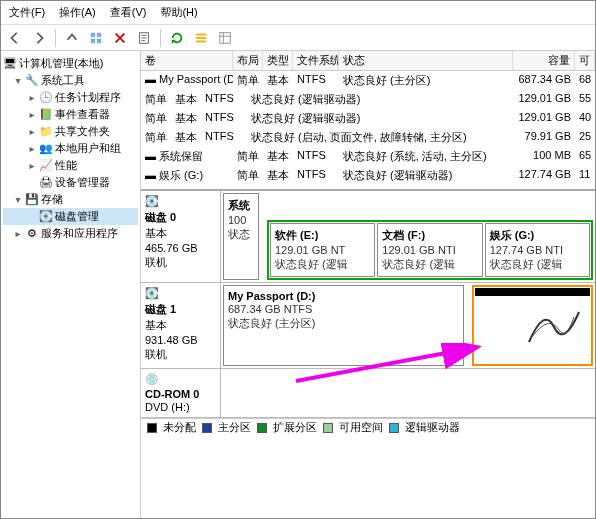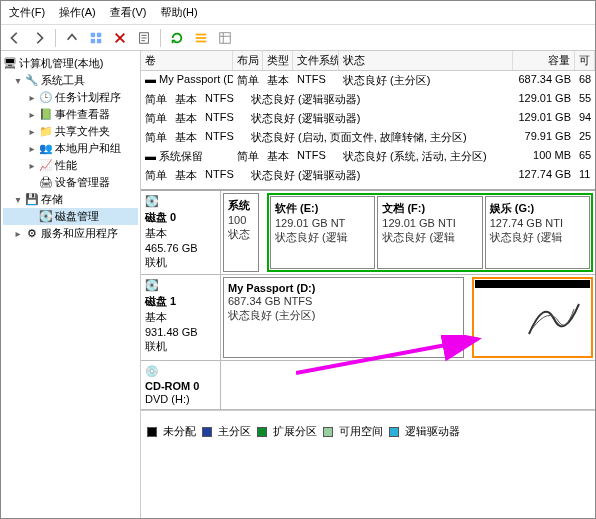--- a/index.html
+++ b/index.html
@@ -27,24 +27,24 @@
 .c-name { width: 92px; } .c-layout { width: 30px; } .c-type { width: 30px; } .c-fs { width: 46px; } .c-status { flex: 1; } .c-cap { width: 62px; text-align: right; } .c-free { width: 20px; }
 .disks { border-top: 2px solid #aaa; margin-top: 4px; flex: 1; overflow: hidden; display: flex; flex-direction: column; }
 .disk-row { display: flex; border-bottom: 1px solid #bbb; min-height: 64px; }
 .disk-label { width: 80px; border-right: 1px solid #bbb; padding: 4px; display: flex; flex-direction: column; gap: 1px; }
 .disk-title { font-weight: bold; }
 .disk-ico { width: 14px; height: 14px; }
 .disk-parts { flex: 1; display: flex; gap: 8px; padding: 2px; position: relative; }
 .part { border: 1px solid #888; padding: 4px; flex: 1; display: flex; flex-direction: column; gap: 1px; font-size: 10px; overflow: hidden; }
 .part-name { font-weight: bold; white-space: nowrap; }
 .part-sub { white-space: nowrap; color: #333; }
-.green-wrap { border: 2px solid #0a0; padding: 1px; display: flex; gap: 2px; flex: 3; }
+.green-wrap { border: 2px solid #0a0; padding: 1px; display: flex; gap: 2px; flex: 3; margin-top: 27px; }
 .orange-wrap { border: 2px solid #f80; padding: 1px; position: relative; flex: 1; }
 .arrow { position: absolute; pointer-events: none; }
-.legend { display: flex; align-items: center; gap: 6px; padding: 13px 6px; border-top: 1px solid #ccc; font-size: 10px; flex-wrap: wrap; }
+.legend { display: flex; align-items: center; gap: 6px; padding: 1px 6px; border-top: 1px solid #ccc; font-size: 10px; flex-wrap: wrap; }
 .legend-sw { width: 10px; height: 10px; border: 1px solid #555; display: inline-block; }
 .cd-row { display: flex; border-bottom: 1px solid #bbb; }
 .cd-label { width: 80px; border-right: 1px solid #bbb; padding: 4px; display: flex; flex-direction: column; gap: 1px; }
 .cd-body { flex: 1; padding: 4px; }
 </style>
 </head>
 <body>
 
 <div class="menubar">
   <span>文件(F)</span>
@@ -196,40 +196,41 @@
           <div class="c-status">状态良好 (逻辑驱动器)</div>
           <div class="c-cap">129.01 GB</div>
           <div class="c-free">55</div>
         </div>
         <div class="vol-row">
           <div class="c-layout">简单</div>
           <div class="c-type">基本</div>
           <div class="c-fs">NTFS</div>
           <div class="c-status">状态良好 (逻辑驱动器)</div>
           <div class="c-cap">129.01 GB</div>
-          <div class="c-free">94</div>
+          <div class="c-free">40</div>
         </div>
         <div class="vol-row">
           <div class="c-layout">简单</div>
           <div class="c-type">基本</div>
           <div class="c-fs">NTFS</div>
           <div class="c-status">状态良好 (启动, 页面文件, 故障转储, 主分区)</div>
           <div class="c-cap">79.91 GB</div>
           <div class="c-free">25</div>
         </div>
         <div class="vol-row">
           <div class="c-name">▬ 系统保留</div>
           <div class="c-layout">简单</div>
           <div class="c-type">基本</div>
           <div class="c-fs">NTFS</div>
           <div class="c-status">状态良好 (系统, 活动, 主分区)</div>
           <div class="c-cap">100 MB</div>
           <div class="c-free">65</div>
         </div>
         <div class="vol-row">
+          <div class="c-name">▬ 娱乐 (G:)</div>
           <div class="c-layout">简单</div>
           <div class="c-type">基本</div>
           <div class="c-fs">NTFS</div>
           <div class="c-status">状态良好 (逻辑驱动器)</div>
           <div class="c-cap">127.74 GB</div>
           <div class="c-free">11</div>
         </div>
       </div>
 
     <div class="disks">

